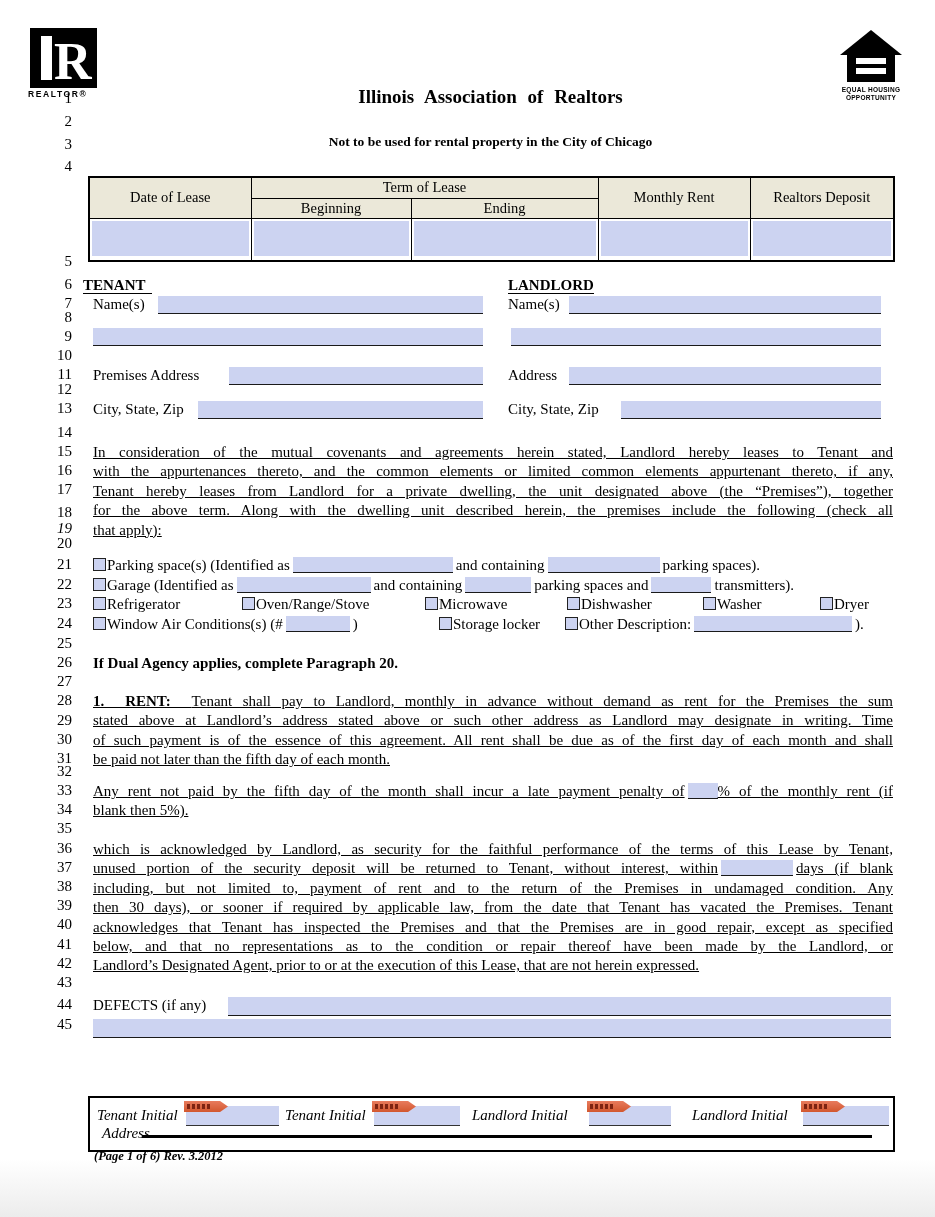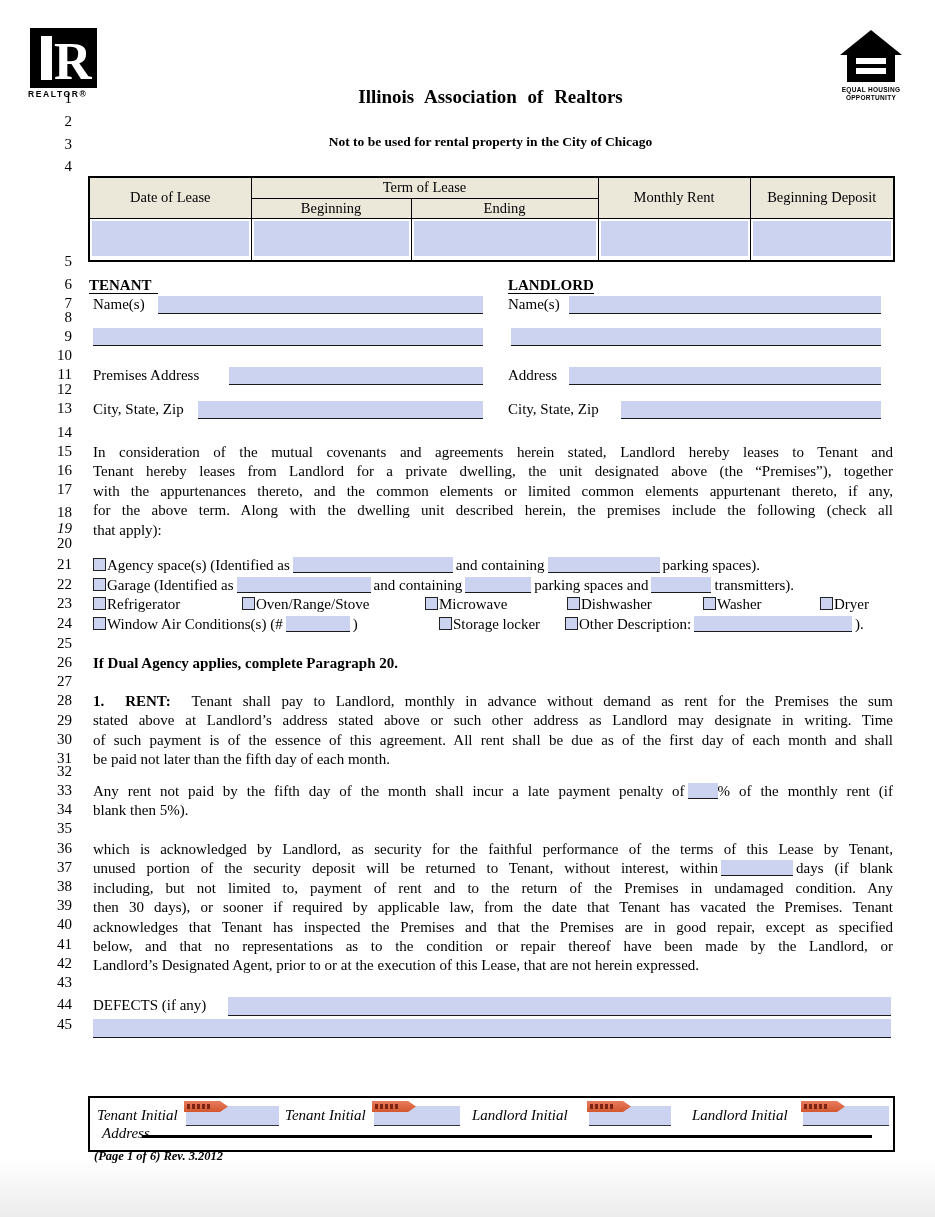--- a/index.html
+++ b/index.html
@@ -10,21 +10,21 @@
   
   .row{position:absolute;font-size:15px;line-height:19px;white-space:nowrap;}
   .b{font-weight:bold;}
   
   .fld{position:absolute;height:17px;background:#ccd3f1;border-bottom:1px solid #1a1a1a;}
   .ifld{display:inline-block;height:15px;background:#ccd3f1;border-bottom:1px solid #1a1a1a;
         vertical-align:-3px;margin:0 3px;}
   .cb{display:inline-block;width:11px;height:11px;background:#ccd3f1;border:1px solid #222;
       vertical-align:-1px;margin-right:1px;}
   
-  .para{position:absolute;left:93px;width:800px;font-size:15px;line-height:19.4px;}
+  .para{position:absolute;left:93px;width:800px;font-size:15px;line-height:19.4px;text-decoration:underline;}
   .pline{text-align:justify;text-align-last:justify;height:19.4px;overflow:hidden;}
   .plast{text-align:left;height:19.4px;overflow:hidden;}
   
   .t-org{position:absolute;left:88px;width:805px;top:86px;text-align:center;
          font-size:19px;font-weight:bold;word-spacing:6px;}
   .t-title{position:absolute;left:88px;width:805px;top:108px;text-align:center;
          font-size:21px;font-weight:bold;word-spacing:3px;}
   .t-sub{position:absolute;left:88px;width:805px;top:134px;text-align:center;
          font-size:13.5px;font-weight:bold;}
   
@@ -139,21 +139,21 @@
         <col style="width:160px">
         <col style="width:187px">
         <col style="width:152px">
         <col style="width:144px">
       </colgroup>
     <tbody>
     <tr style="height:21px">
       <td class="hd" rowspan="2">Date of Lease</td>
       <td class="hd" colspan="2">Term of Lease</td>
       <td class="hd" rowspan="2">Monthly Rent</td>
-      <td class="hd" rowspan="2">Beginning Deposit</td>
+      <td class="hd" rowspan="2">Realtors Deposit</td>
     </tr>
     <tr style="height:20px">
       <td class="hd">Beginning</td>
       <td class="hd">Ending</td>
     </tr>
     <tr>
       <td class="dr">
             <div class="dcell"></div>
           </td>
       <td class="dr">
@@ -165,21 +165,21 @@
       <td class="dr">
             <div class="dcell"></div>
           </td>
       <td class="dr">
             <div class="dcell"></div>
           </td>
     </tr>
     </tbody>
   </table>
 
-  <div class="row" style="left:89px;top:276px"><span class="uh">TENANT</span></div>
+  <div class="row" style="left:83px;top:276px"><span class="uh">TENANT</span></div>
   <div class="row" style="left:508px;top:276px"><span class="uh" style="padding-right:0">LANDLORD</span></div>
 
   <div class="row" style="left:93px;top:295px">Name(s)</div>
   <div class="fld" style="left:158px;top:296px;width:325px"></div>
   <div class="row" style="left:508px;top:295px">Name(s)</div>
   <div class="fld" style="left:569px;top:296px;width:312px"></div>
 
   <div class="fld" style="left:93px;top:328px;width:390px"></div>
   <div class="fld" style="left:511px;top:328px;width:370px"></div>
 
@@ -188,28 +188,28 @@
   <div class="row" style="left:508px;top:366px">Address</div>
   <div class="fld" style="left:569px;top:367px;width:312px"></div>
 
   <div class="row" style="left:93px;top:400px">City, State, Zip</div>
   <div class="fld" style="left:198px;top:401px;width:285px"></div>
   <div class="row" style="left:508px;top:400px">City, State, Zip</div>
   <div class="fld" style="left:621px;top:401px;width:260px"></div>
 
   <div class="para" style="top:443px">
     <div class="pline">In consideration of the mutual covenants and agreements herein stated, Landlord hereby leases to Tenant and</div>
+    <div class="pline">with the appurtenances thereto, and the common elements or limited common elements appurtenant thereto, if any,</div>
     <div class="pline">Tenant hereby leases from Landlord for a private dwelling, the unit designated above (the “Premises”), together</div>
-    <div class="pline">with the appurtenances thereto, and the common elements or limited common elements appurtenant thereto, if any,</div>
     <div class="pline">for the above term.  Along with the dwelling unit described herein, the premises include the following (check all</div>
     <div class="plast">that apply):</div>
   </div>
 
   <div class="row" style="left:93px;top:556px">
-    <span class="cb"></span><span>Agency space(s) (Identified as</span><span class="ifld" style="width:160px"></span><span>and containing</span><span class="ifld" style="width:112px"></span><span>parking spaces).</span>
+    <span class="cb"></span><span>Parking space(s) (Identified as</span><span class="ifld" style="width:160px"></span><span>and containing</span><span class="ifld" style="width:112px"></span><span>parking spaces).</span>
   </div>
 
   <div class="row" style="left:93px;top:576px">
     <span class="cb"></span><span>Garage (Identified as</span><span class="ifld" style="width:134px"></span><span>and containing</span><span class="ifld" style="width:66px"></span><span>parking spaces and</span><span class="ifld" style="width:60px"></span><span>transmitters).</span>
   </div>
 
   <div class="row" style="left:93px;top:595px;width:800px">
     <span style="position:absolute;left:0"><span class="cb"></span><span>Refrigerator</span></span>
     <span style="position:absolute;left:149px"><span class="cb"></span><span>Oven/Range/Stove</span></span>
     <span style="position:absolute;left:332px"><span class="cb"></span><span>Microwave</span></span>

